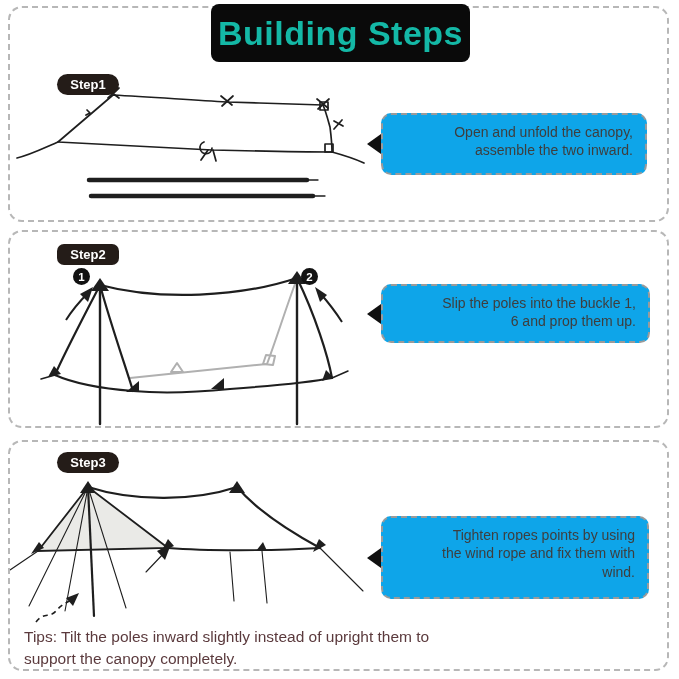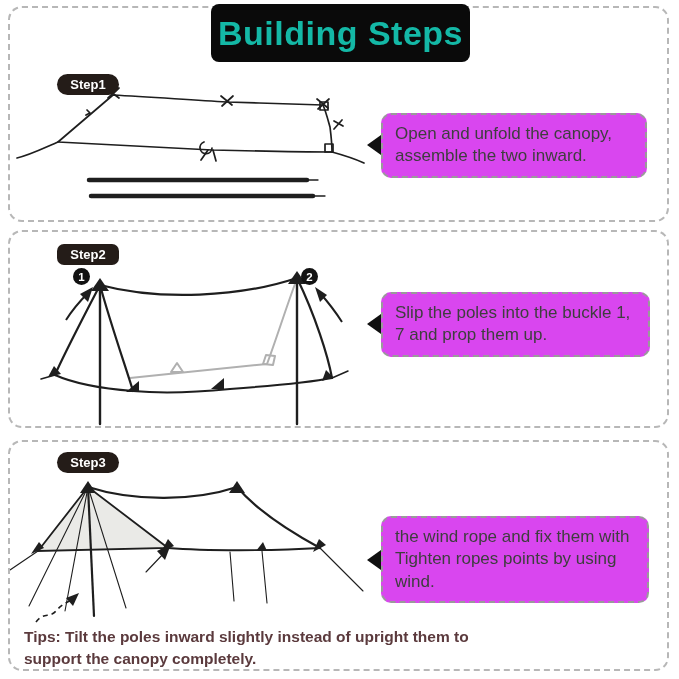--- a/index.html
+++ b/index.html
@@ -21,43 +21,43 @@
     font-size:34px;font-weight:bold;letter-spacing:.5px;z-index:5;
   }
   .badge{
     position:absolute;left:57px;width:62px;height:21px;background:#241c18;
     border-radius:11px;color:#fff;font-size:13px;font-weight:bold;
     display:flex;align-items:center;justify-content:center;z-index:3;
   }
   #badge1{top:44px;margin-top:30px;} #badge2{top:244px;border-radius:7px;} #badge3{top:452px;align-items:center;}
   .callout{
     position:absolute;box-sizing:border-box;border:2px dashed #9a9a9a;border-radius:10px;
-    background:#d946ef;padding:8px 12px;font-size:17px;color:#3e3e3e;line-height:1.32;z-index:2;
+    background:#0ea5e9;padding:8px 12px;font-size:14px;color:#3e3e3e;line-height:1.32;z-index:2;text-align:right;
   }
   #callout1{left:381px;top:113px;width:266px;min-height:62px;}
-  #callout2{left:381px;top:292px;width:269px;min-height:59px;}
+  #callout2{left:381px;top:284px;width:269px;min-height:59px;}
   #callout3{left:381px;top:516px;width:268px;min-height:83px;}
   .pointer{
     position:absolute;left:-16px;top:50%;transform:translateY(-50%);
     width:0;height:0;border-top:10px solid transparent;border-bottom:10px solid transparent;
     border-right:14px solid #101010;
   }
   .illus{position:absolute;z-index:1;}
   #illus1{left:12px;top:76px;}
   #illus2{left:30px;top:260px;}
   #illus3{left:10px;top:472px;}
   .marker{
     position:absolute;width:17px;height:17px;border-radius:50%;background:#121212;
     color:#fff;font-size:11.5px;font-weight:bold;display:flex;align-items:center;
     justify-content:center;z-index:4;
   }
   #marker1{left:73px;top:268px;} #marker2{left:301px;top:268px;}
   .tips{
     position:absolute;left:24px;top:626px;width:450px;z-index:3;
-    font-size:15.5px;font-weight:bold;color:#5b3a3d;line-height:1.4;
+    font-size:15.5px;font-weight:normal;color:#5b3a3d;line-height:1.4;
   }
 </style>
 </head>
 <body>
 
 <div id="canvas">
 
   <div class="header">
     <span>Building Steps</span>
   </div>
@@ -153,21 +153,21 @@
   <div class="marker" id="marker1">
     <span>1</span>
   </div>
   <div class="marker" id="marker2">
     <span>2</span>
   </div>
 
   <div class="callout" id="callout2">
     <span class="pointer"></span>
     <div>Slip the poles into the buckle 1,</div>
-    <div>7 and prop them up.</div>
+    <div>6 and prop them up.</div>
   </div>
 
   <div class="step-panel" id="panel3"></div>
   <div class="badge" id="badge3">
     <span>Step3</span>
   </div>
 
   <svg class="illus" id="illus3" width="372" height="152" viewBox="0 0 372 152">
 
     <polygon points="78,15 28,79 158,76" fill="#eaeae7" stroke="#1e1e1e" stroke-width="1.8"></polygon>
@@ -197,22 +197,22 @@
       <polygon points="246,79 257,79 253,70"></polygon>
       <polygon points="161,72 147,79 155,88"></polygon>
     </g>
 
     <path d="M26,150 C33,140 40,146 46,139 C51,133 56,131 61,128" stroke="#1e1e1e" stroke-width="1.6" fill="none" stroke-dasharray="5 4"></path>
     <polygon points="69,121 56,126 63,134" fill="#1e1e1e"></polygon>
   </svg>
 
   <div class="callout" id="callout3">
     <span class="pointer"></span>
+    <div>Tighten ropes points by using</div>
     <div>the wind rope and fix them with</div>
-    <div>Tighten ropes points by using</div>
     <div>wind.</div>
   </div>
 
   <div class="tips">
     <div>Tips: Tilt the poles inward slightly instead of upright them to</div>
     <div>support the canopy completely.</div>
   </div>
 
 </div>
 

